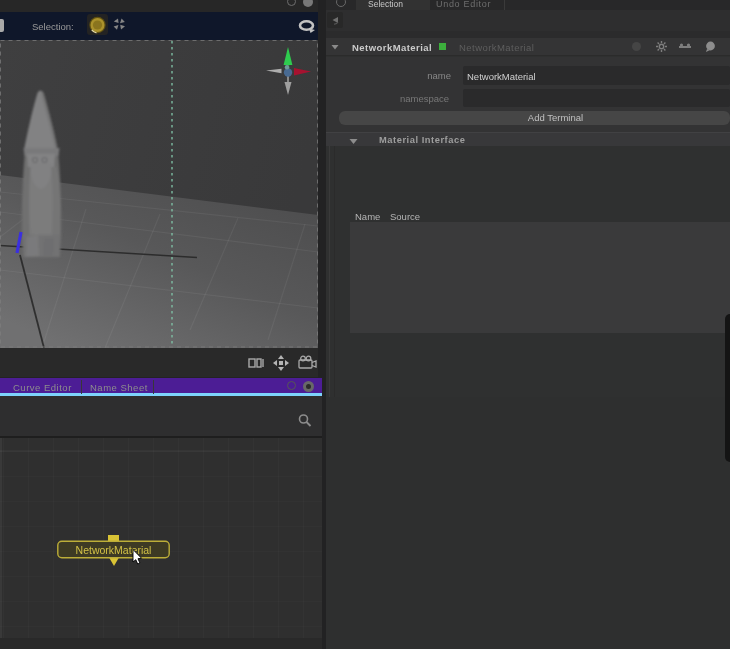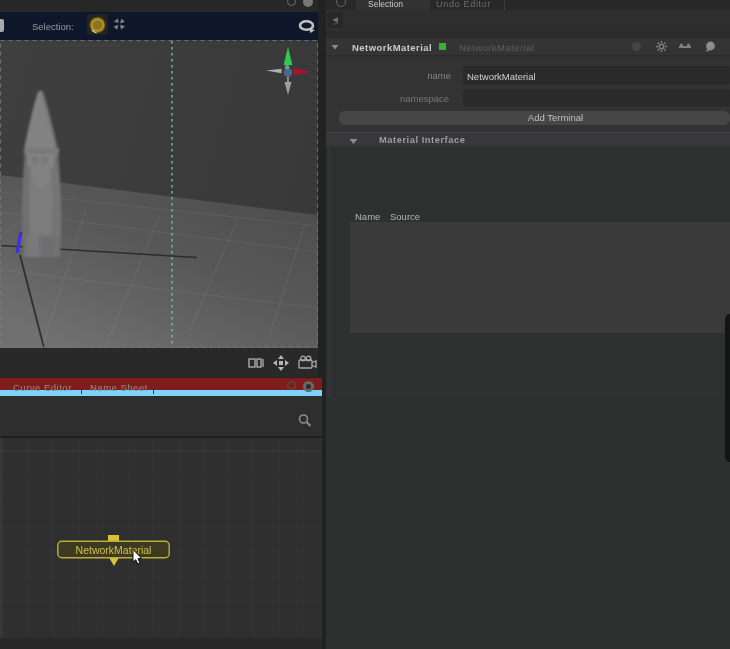--- a/index.html
+++ b/index.html
@@ -134,21 +134,21 @@
       </g>
       <g stroke="#a9a9a9" stroke-width="1.3" fill="none">
         <rect x="53" y="6" width="13" height="8" rx="1"></rect>
         <circle cx="57" cy="4.5" r="2.3"></circle>
         <circle cx="62.5" cy="4.5" r="2.3"></circle>
         <path d="M66,8.5 L70,7 L70,13 L66,11.5"></path>
       </g>
     </svg>
   </div>
 
-  <div class="abs" style="left:0;top:378px;width:322px;height:18px;background:#7f1d1d;border-bottom:6px solid #7dd3fc;text-decoration:underline;">
+  <div class="abs" style="left:0;top:378px;width:322px;height:18px;background:#4c1d95;border-bottom:3px solid #7dd3fc;text-decoration:underline;">
     <div class="abs" style="left:13px;top:4px;font-size:9.5px;letter-spacing:0.5px;color:#8e8e8e;">Curve Editor</div>
     <div class="abs" style="left:81px;top:2px;width:1px;height:14px;background:#383838;"></div>
     <div class="abs" style="left:90px;top:4px;font-size:9.5px;letter-spacing:0.5px;color:#8e8e8e;">Name Sheet</div>
     <div class="abs" style="left:153px;top:2px;width:1px;height:14px;background:#383838;"></div>
     <div class="abs" style="left:287px;top:3px;width:9px;height:9px;border-radius:50%;border:1.5px solid #565656;"></div>
     <div class="abs" style="left:303px;top:3px;width:11px;height:11px;border-radius:50%;background:#686868;"></div>
     <div class="abs" style="left:306px;top:6px;width:5px;height:5px;background:#2b2b2b;border-radius:50%;"></div>
   </div>
 
   <div class="abs" style="left:0;top:396px;width:322px;height:40px;background:#2e2e2f;">

